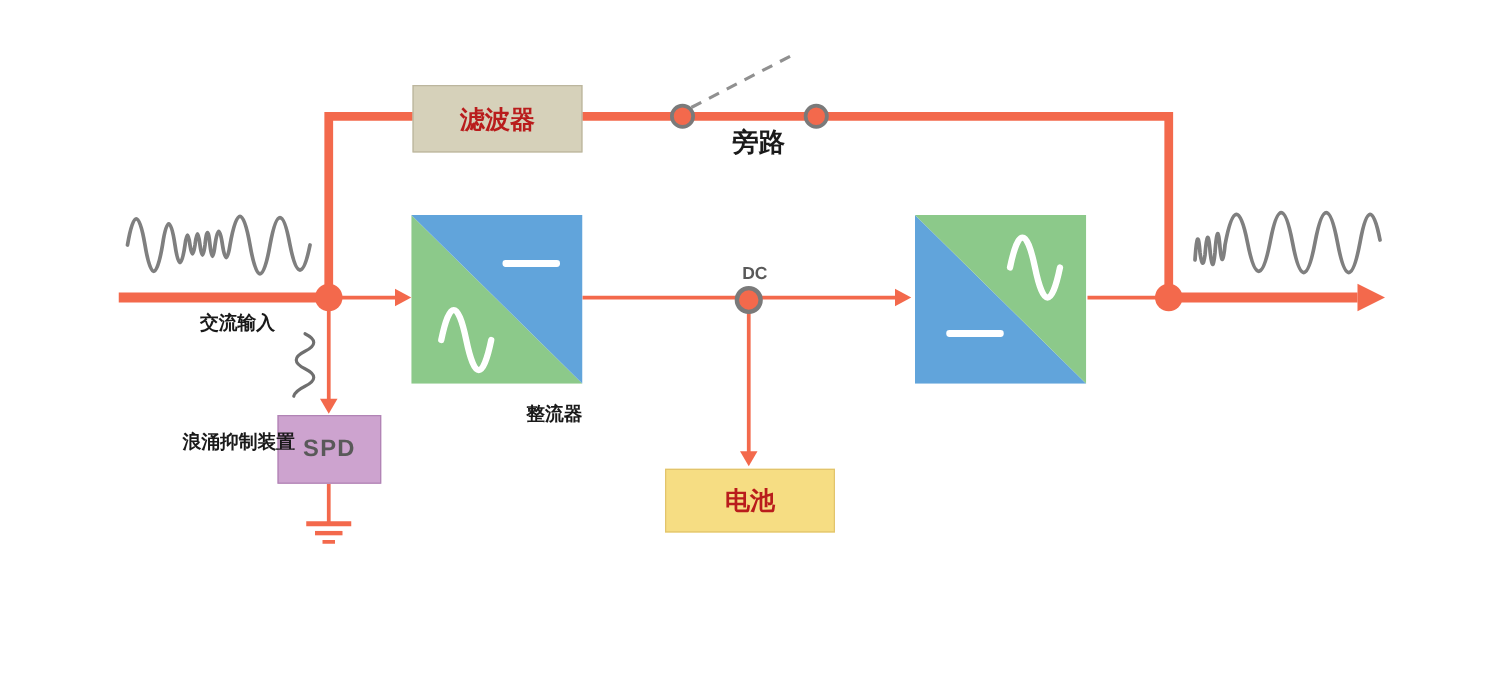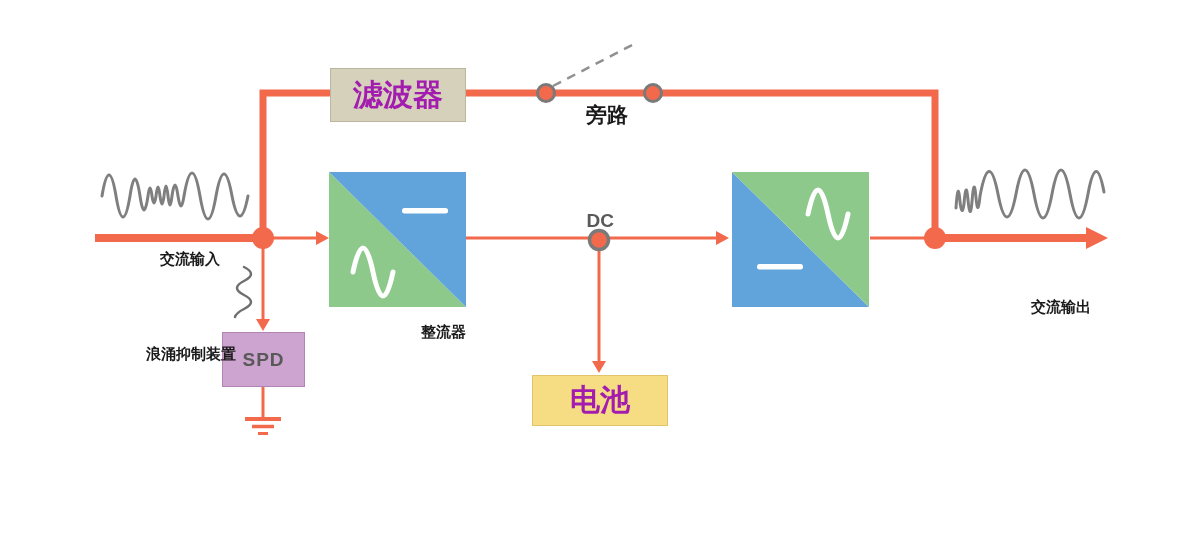--- a/index.html
+++ b/index.html
@@ -16,23 +16,23 @@
   .battery-box{left:532px;top:375px;width:136px;height:51px;background:#f6dd83;border:1px solid #e2c46c;}
   .spd-box{left:222px;top:332px;width:83px;height:55px;background:#cda3cf;border:1.5px solid #b184b5;}
   .conv-box{position:absolute;width:137px;height:135px;}
   .rectifier-box{left:329px;top:172px;}
   .inverter-box{left:732px;top:172px;}
   .lbl{
     position:absolute;color:#1a1a1a;font-weight:700;text-align:right;
     white-space:nowrap;line-height:1.1;
   }
   .lbl-cn{font-size:15px;}
-  .box-cn{font-size:30px;font-weight:700;color:#a21caf;font-family:Liberation Mono, monospace;}
+  .box-cn{font-size:20px;font-weight:700;color:#b91c1c;font-family:Liberation Mono, monospace;}
   .spd-text{font-size:19px;font-weight:700;color:#595959;letter-spacing:1px;}
-  .dc-text{font-size:19px;color:#595959;}
+  .dc-text{font-size:14px;color:#595959;}
 </style>
 </head>
 <body>
 
 <div class="canvas">
 
   <svg class="wires" width="1200" height="552" viewBox="0 0 1200 552">
 
     <g>
       <polyline points="263,246 263,93 935,93 935,246" fill="none" stroke="#f3694c" stroke-width="7"></polyline>
@@ -135,15 +135,14 @@
 
   <div class="box battery-box">
     <span class="box-cn">电池</span>
   </div>
 
   <div class="lbl lbl-cn" style="left:100px;top:251px;width:120px;">交流输入</div>
   <div class="lbl" style="left:548px;top:103px;width:80px;font-size:21px;">旁路</div>
   <div class="lbl lbl-cn" style="left:329px;top:324px;width:137px;">整流器</div>
   <div class="lbl dc-text" style="left:584px;top:211px;width:30px;">DC</div>
   <div class="lbl lbl-cn" style="left:88px;top:346px;width:148px;">浪涌抑制装置</div>
-  <div class="lbl lbl-cn" style="left:967px;top:299px;width:124px;">交流输出</div>
 
 </div>
 
 </body></html>

